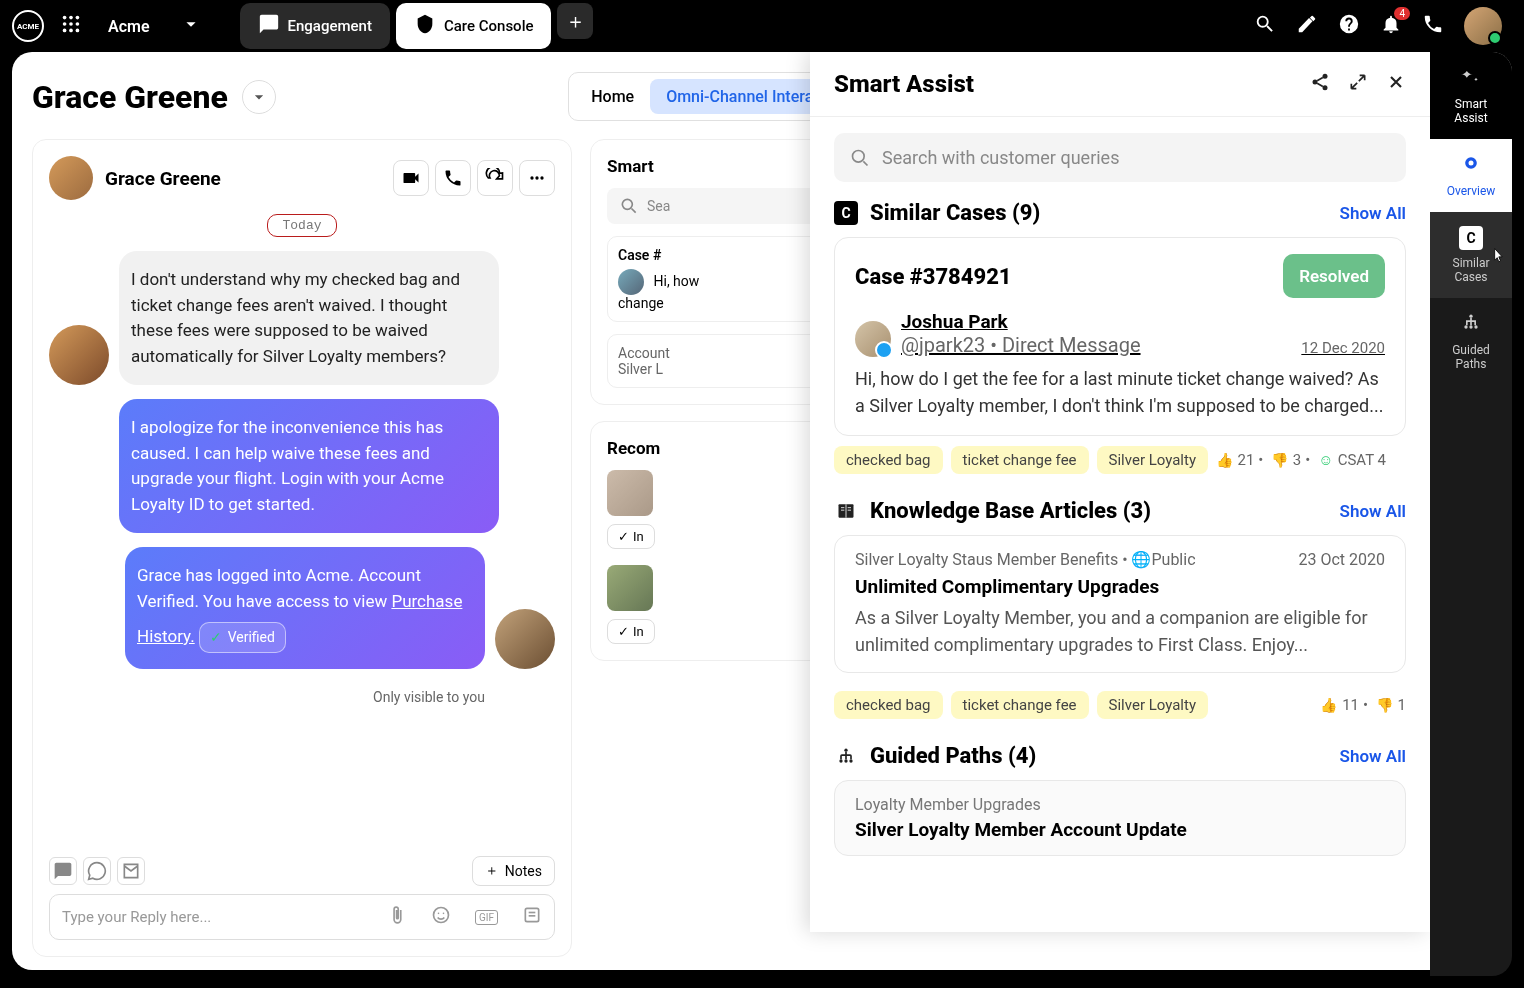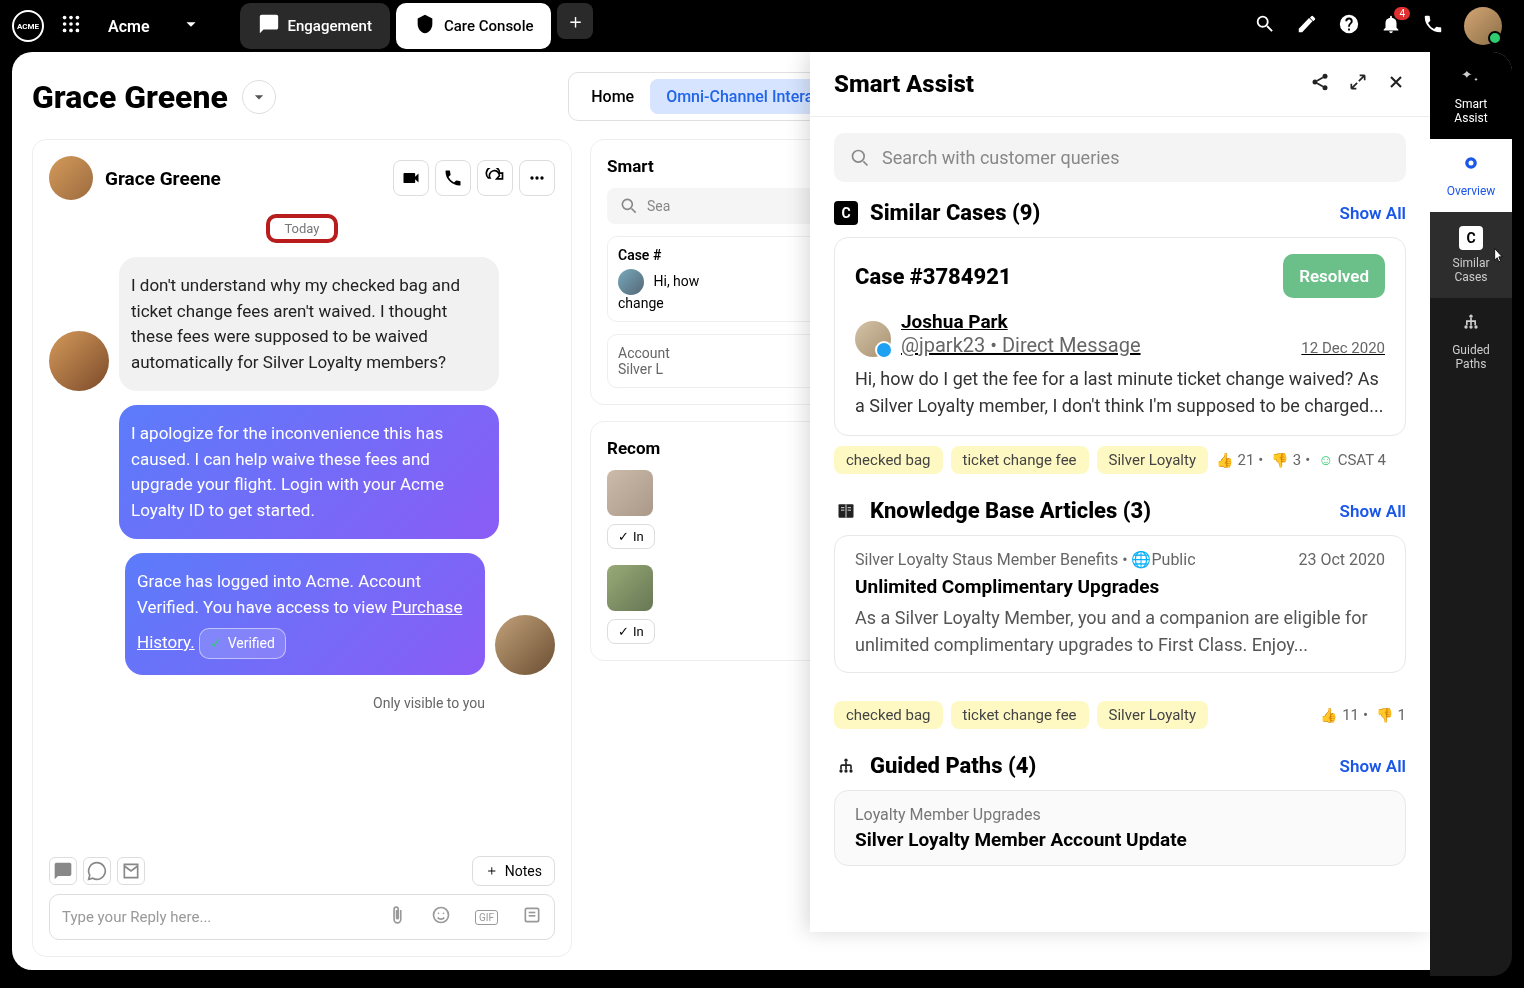--- a/index.html
+++ b/index.html
@@ -37,21 +37,21 @@
 
 .columns { display: flex; gap: 18px; height: calc(100% - 70px); }
 
 
 .chat-panel { width: 540px; border: 1px solid #eee; border-radius: 14px; padding: 16px; display: flex; flex-direction: column; }
 .chat-head { display: flex; align-items: center; gap: 12px; }
 .chat-head .av { width: 44px; height: 44px; border-radius: 50%; background: linear-gradient(135deg,#d49a5a,#9c6b3f); }
 .chat-head .name { font-weight: 700; font-size: 19px; }
 .chat-head .actions { margin-left: auto; display: flex; gap: 6px; }
 .sq-btn { width: 36px; height: 36px; border: 1px solid #ddd; border-radius: 8px; display: flex; align-items: center; justify-content: center; }
-.date-chip { align-self: center; margin: 14px 0; font-size: 13px; color: #777; border:4px solid #b91c1c; padding: 3px 14px; border-radius: 10px; }
+.date-chip { align-self: center; margin: 14px 0; font-size: 13px; color: #777; border:1px solid #b91c1c; padding: 3px 14px; border-radius: 10px; font-family: Liberation Mono, monospace; }
 
 .chat-body { flex: 1; overflow: hidden; display:flex; flex-direction:column; gap: 14px; position:relative;}
 .msg-row { display: flex; gap: 10px; align-items: flex-end; }
 .msg-row .av2 { width: 60px; height: 60px; border-radius: 50%; background: linear-gradient(135deg,#d49a5a,#7c4a2a); flex-shrink:0; }
 .bubble { border-radius: 18px; padding: 16px 12px; font-size: 17px; line-height: 1.5; max-width: 380px; }
 .bubble.gray { background: #f1f1f1; color: #222; }
 .bubble.blue { background: linear-gradient(135deg,#5b7cfa,#8a5cf6); color: #fff; margin-left: 70px; }
 .meta { font-size: 14px; color: #666; margin-top: 6px; }
 .meta.right-align { text-align: right; margin-right: 70px; }
 .msg-row.right { justify-content: flex-end; }
@@ -102,21 +102,21 @@
 .case-user .uinfo .uname { font-size:19px; font-weight:700;}
 .case-user .uinfo .uhandle { font-size:20px; color:#666;}
 .case-user .cdate { margin-left:auto; color:#666; font-size:15px;}
 .case-text { font-size:18px; color:#333; line-height:1.5;}
 .tag-row { display:flex; gap:8px; align-items:center; margin-top:10px; flex-wrap:wrap;}
 .tag { background:#fef9c3; color:#444; padding:5px 12px; border-radius:8px; font-size:15px;}
 .stat { color:#666; font-size:15px; display:flex; align-items:center; gap:4px;}
 .stat .ico { font-size:14px;}
 .csat-face { color:#2ecc71; }
 
-.kb-card { border:1px solid #e8e8e8; border-radius:14px; padding: 14px 20px; margin-bottom:28px;}
+.kb-card { border:1px solid #e8e8e8; border-radius:14px; padding: 14px 20px; margin-bottom:18px;}
 .kb-meta { display:flex; font-size:16px; color:#666; margin-bottom:6px;}
 .kb-meta .kbdate { margin-left:auto;}
 .kb-title { font-size:19px; font-weight:700; margin-bottom:6px;}
 .kb-text { font-size:18px; color:#555; line-height:1.5;}
 
 .gp-card { border:1px solid #e8e8e8; border-radius:14px; padding:14px 20px; background:#fafafa;}
 .gp-meta { font-size:16px; color:#777; margin-bottom:4px;}
 .gp-title { font-size:19px; font-weight:700;}
 
 

